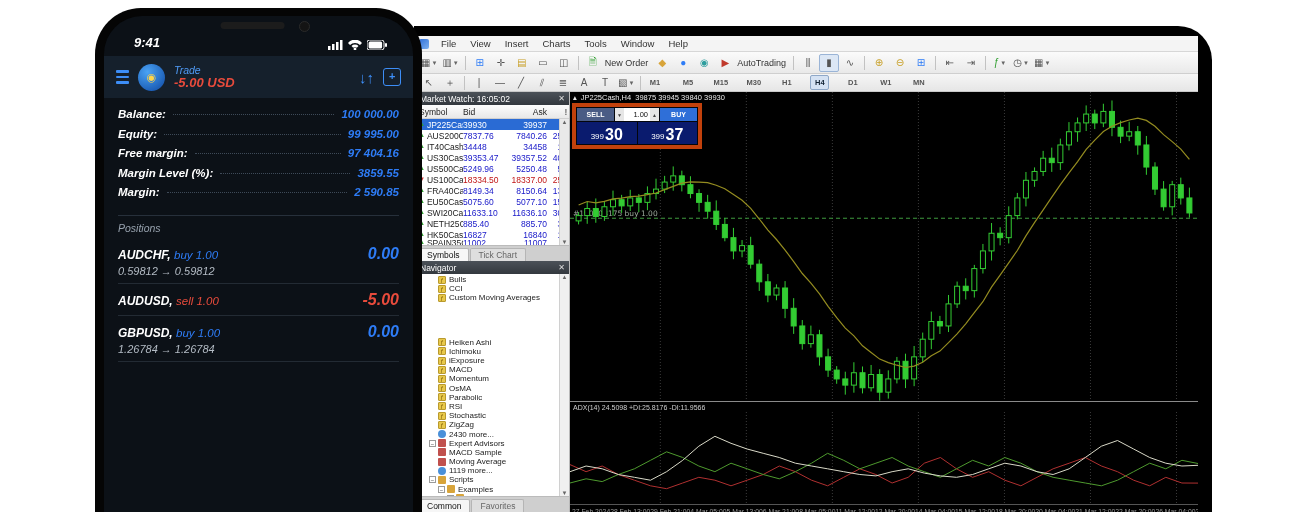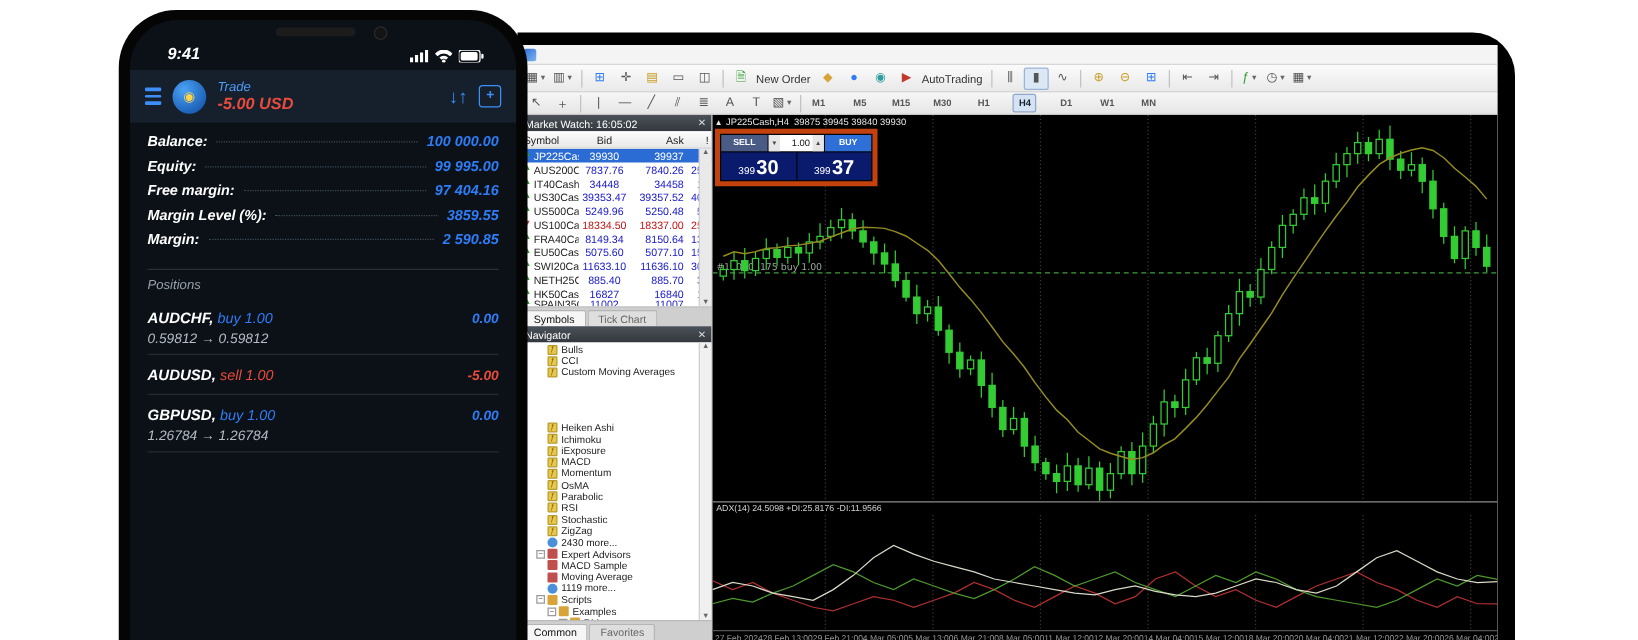--- a/index.html
+++ b/index.html
@@ -34,21 +34,21 @@
   
   .leftcol{width:153px;display:flex;flex-direction:column;border-right:1px solid #b9b9b9;
            background:#f2f2f2;min-height:0;}
   .ptitle{height:13px;background:linear-gradient(#4b5158,#33383e);color:#fff;font-size:8.5px;
           display:flex;align-items:center;padding:0 4px;justify-content:space-between;flex:none;}
   .ptitle .x{color:#ddd;font-size:8px;}
   .mw-head,.mw-row{display:flex;align-items:center;font-size:8.5px;}
   .mw-head{height:13px;background:linear-gradient(#fdfdfd,#e8e8e8);border-bottom:1px solid #cfcfcf;
            font-size:8.5px;color:#222;flex:none;}
   .c-sym{flex:1;padding-left:3px;display:flex;align-items:center;gap:2px;overflow:hidden;white-space:nowrap;}
-  .c-bid{width:41px;text-align:center;}
+  .c-bid{width:41px;text-align:left;}
   .c-ask{width:43px;text-align:right;}
   .c-spr{width:20px;text-align:right;padding-right:2px;}
   .mw-rows{height:126px;background:#fff;overflow:hidden;position:relative;flex:none;}
   .mw-row{height:11px;}
   .mw-row .num{color:#1616c8;}
   .mw-row.down .num{color:#c01414;}
   .mw-row.selected{background:#2a6bd4;color:#fff;}
   .mw-row.selected .num{color:#fff;}
   .trend{width:7px;height:7px;font-size:6px;line-height:7px;text-align:center;color:#2e9e2e;}
   .mw-row.down .trend{color:#c33;}
@@ -130,35 +130,44 @@
   .leader{flex:1;border-bottom:1.6px dotted #3e4a58;margin:0 7px;transform:translateY(-3px);}
   .acct-val{color:#2e7cf6;font-weight:bold;font-size:11.5px;}
   .sec-head{margin:7px 14px 0 14px;border-top:1px solid #27303b;color:#97a2ae;font-size:10.5px;
             padding-top:6px;padding-bottom:4px;}
   .pos-row{margin:0 14px;border-bottom:1px solid #232b34;padding:7px 0 6px 0;}
   .pos-l1{display:flex;justify-content:space-between;align-items:baseline;}
   .pos-sym{color:#fff;font-weight:bold;font-size:12px;}
   .pos-side{font-size:11.5px;}
   .pos-side.buy{color:#2e7cf6;}
   .pos-side.sell{color:#e84b3c;}
-  .pos-pl{font-weight:bold;font-size:11px;}
+  .pos-pl{font-weight:bold;font-size:16px;}
   .pos-pl.buy{color:#2e7cf6;}
   .pos-pl.sell{color:#e84b3c;}
   .pos-l2{color:#b4bcc5;font-size:11px;margin-top:2px;}
 </style>
 </head>
 <body>
 
 <div class="canvas">
 
   <div class="tablet">
     <div class="desktop">
 
       <div class="menubar">
         <span class="appico"></span>
+        <span id="menu-items" style="display: flex;">
+            <span class="menu-item">File</span>
+            <span class="menu-item">View</span>
+            <span class="menu-item">Insert</span>
+            <span class="menu-item">Charts</span>
+            <span class="menu-item">Tools</span>
+            <span class="menu-item">Window</span>
+            <span class="menu-item">Help</span>
+          </span>
       </div>
 
       <div class="toolbar">
         <span class="tbtn">▦<span class="caret">▼</span></span>
         <span class="tbtn">▥<span class="caret">▼</span></span>
         <span class="tsep"></span>
         <span class="tbtn" style="color:#2e7cf6;">⊞</span>
         <span class="tbtn">✛</span>
         <span class="tbtn" style="color:#c8a028;">▤</span>
         <span class="tbtn">▭</span>

